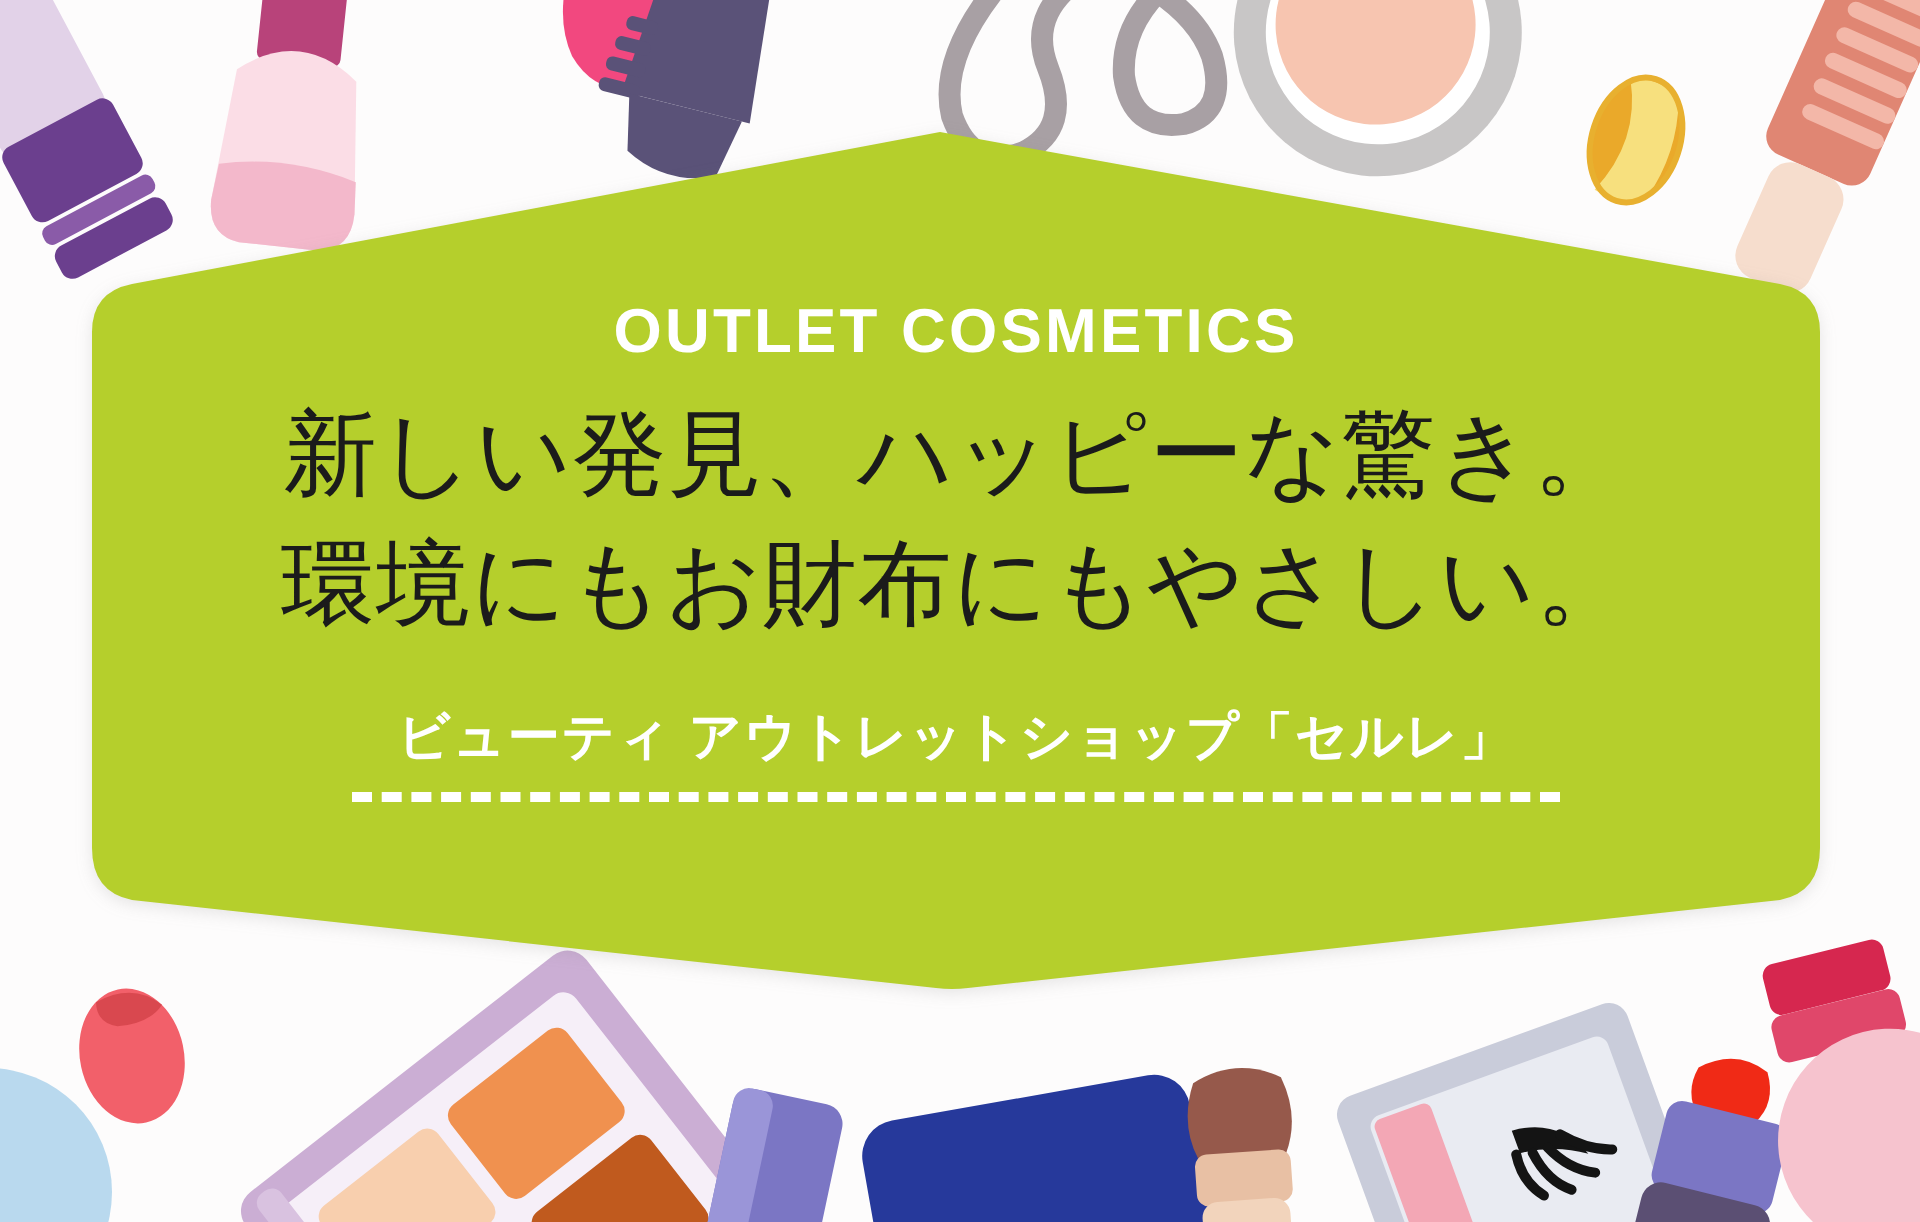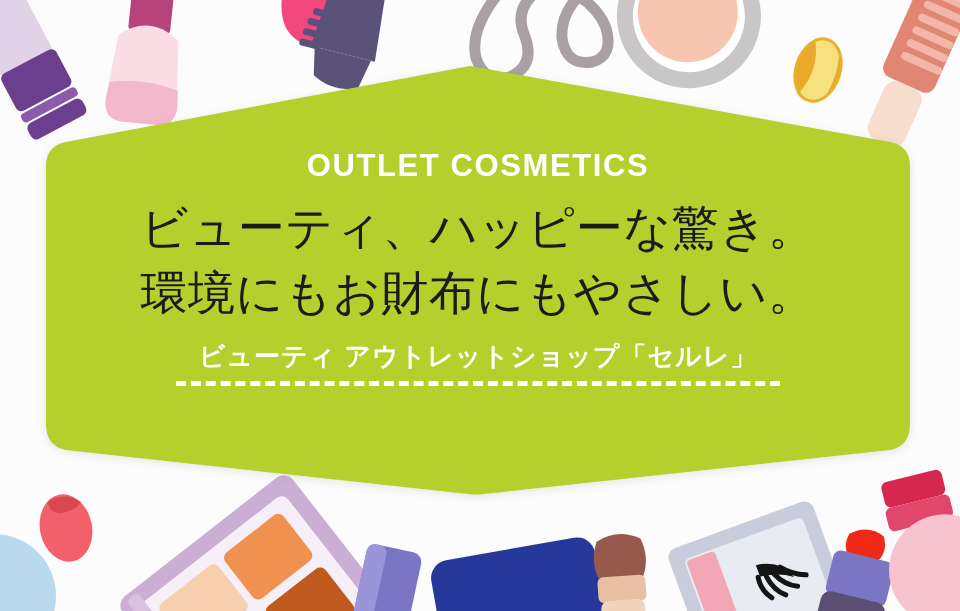--- a/index.html
+++ b/index.html
@@ -84,21 +84,21 @@
     text-align: center;
   }
   .subtitle {
     color: #ffffff;
     font-family: "Liberation Sans", "DejaVu Sans", sans-serif;
     font-weight: bold;
     font-size: 26px;
     letter-spacing: 1px;
     line-height: 1.15;
     white-space: nowrap;
-    margin: 0;
+    margin: 12px;
   }
   .sub-rule {
     margin-top: 9px;
     height: 0;
     border-top: 5px dashed #ffffff;
     width: 604px;
   }
 </style>
 </head>
 <body>
@@ -255,21 +255,21 @@
                  Q 2 82 22 78
                  Z" fill="#b5cf2c"></path>
       </svg>
     </div>
   </div>
 
   <div class="badge-content">
 
     <div class="eyebrow">OUTLET COSMETICS</div>
 
-    <div class="headline">ビューティ、ハッピーな驚き。</div>
+    <div class="headline">新しい発見、ハッピーな驚き。</div>
 
     <div class="headline headline-2">環境にもお財布にもやさしい。</div>
 
     <div class="subtitle-block">
       <div class="subtitle">ビューティ アウトレットショップ「セルレ」</div>
       <div class="sub-rule"></div>
     </div>
 
   </div>
 

